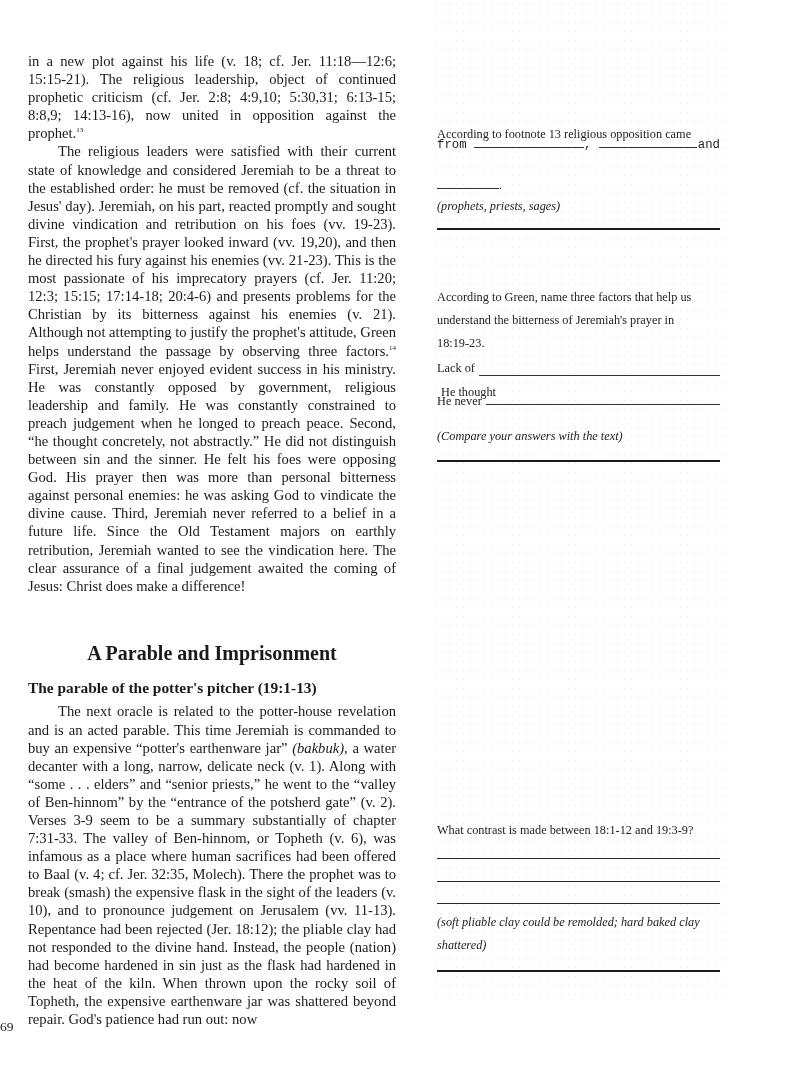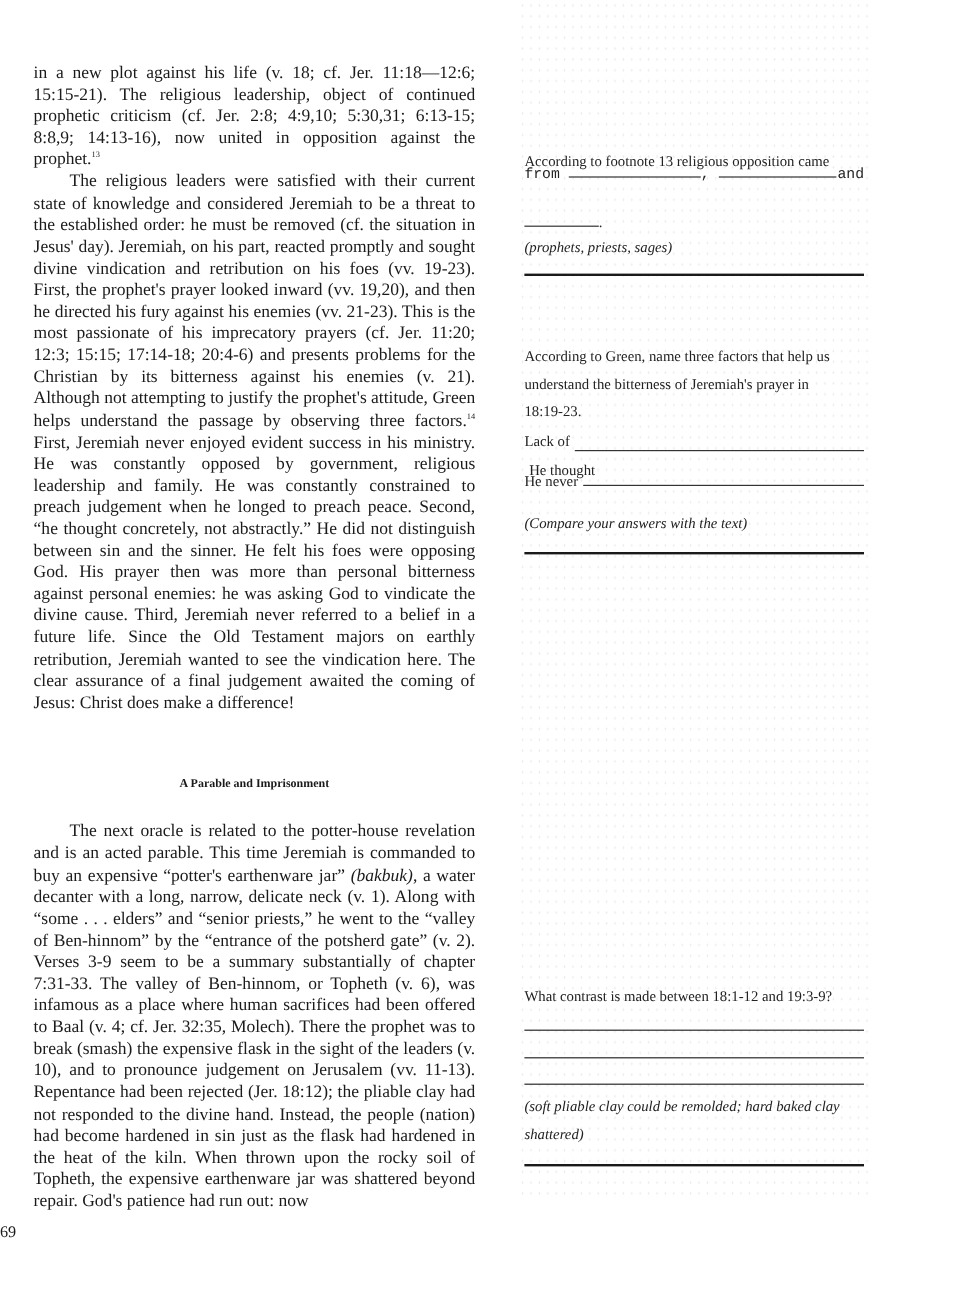--- a/index.html
+++ b/index.html
@@ -2,21 +2,21 @@
 <html><head>
 <meta charset="utf-8">
 <style>
   html, body { margin: 0; padding: 0; background: #ffffff; }
   body { width: 799px; height: 1076px; position: relative; overflow: hidden;
          font-family: "Liberation Serif", "DejaVu Serif", serif; color: #1a1a1a; }
   .left { position: absolute; left: 28px; top: 52px; width: 368px;
           font-size: 14.6px; line-height: 18.1px; text-align: justify; }
   .left p { margin: 0; }
   .indent { text-indent: 30px; }
-  .heading-center { text-align: center; font-weight: bold; font-size: 10px;
+  .heading-center { text-align: center; font-weight: bold; font-size: 20px;
                     line-height: 17.5px; margin: 0; }
   .section-title { font-weight: bold; font-size: 15.4px; margin: 0; }
   .right { position: absolute; left: 437px; top: 0; width: 285px;
            font-size: 12.3px; color: #222; }
   .speckle { position: absolute; left: 432px; top: 0; width: 295px; height: 1000px;
              background-image: radial-gradient(#c8c8c8 0.6px, transparent 0.9px);
              background-size: 7px 9px; opacity: 0.35; }
   .rline { position: absolute; left: 0; }
   .blank { display: inline-block; border-bottom: 1px solid #333; height: 1px; vertical-align: baseline; }
   .rule { position: absolute; left: 437px; width: 283px; height: 2px; background: #1a1a1a; }
@@ -28,20 +28,21 @@
 </style>
 </head>
 <body>
 
 <div class="left">
   <p><span>in a new plot against his life (v. 18; cf. Jer. 11:18—12:6; 15:15-21). The religious leadership, object of continued prophetic criticism (cf. Jer. 2:8; 4:9,10; 5:30,31; 6:13-15; 8:8,9; 14:13-16), now united in opposition against the prophet.</span><sup>13</sup></p>
   <p class="indent"><span>The religious leaders were satisfied with their current state of knowledge and considered Jeremiah to be a threat to the established order: he must be removed (cf. the situation in Jesus' day). Jeremiah, on his part, reacted promptly and sought divine vindication and retribution on his foes (vv. 19-23). First, the prophet's prayer looked inward (vv. 19,20), and then he directed his fury against his enemies (vv. 21-23). This is the most passionate of his imprecatory prayers (cf. Jer. 11:20; 12:3; 15:15; 17:14-18; 20:4-6) and presents problems for the Christian by its bitterness against his enemies (v. 21). Although not attempting to justify the prophet's attitude, Green helps understand the passage by observing three factors.</span><sup>14</sup><span> First, Jeremiah never enjoyed evident success in his ministry. He was constantly opposed by government, religious leadership and family. He was constantly constrained to preach judgement when he longed to preach peace. Second, “he thought concretely, not abstractly.” He did not distinguish between sin and the sinner. He felt his foes were opposing God. His prayer then was more than personal bitterness against personal enemies: he was asking God to vindicate the divine cause. Third, Jeremiah never referred to a belief in a future life. Since the Old Testament majors on earthly retribution, Jeremiah wanted to see the vindication here. The clear assurance of a final judgement awaited the coming of Jesus: Christ does make a difference!</span></p>
   <div style="height:50px"></div>
   <p class="heading-center">A Parable and Imprisonment</p>
   <div style="height:17px"></div>
+  <p class="section-title">The parable of the potter's pitcher (19:1-13)</p>
   <div style="height:5px"></div>
   <p class="indent"><span>The next oracle is related to the potter-house revelation and is an acted parable. This time Jeremiah is commanded to buy an expensive “potter's earthenware jar” </span><span class="ital">(bakbuk)</span><span>, a water decanter with a long, narrow, delicate neck (v. 1). Along with “some . . . elders” and “senior priests,” he went to the “valley of Ben-hinnom” by the “entrance of the potsherd gate” (v. 2). Verses 3-9 seem to be a summary substantially of chapter 7:31-33. The valley of Ben-hinnom, or Topheth (v. 6), was infamous as a place where human sacrifices had been offered to Baal (v. 4; cf. Jer. 32:35, Molech). There the prophet was to break (smash) the expensive flask in the sight of the leaders (v. 10), and to pronounce judgement on Jerusalem (vv. 11-13). Repentance had been rejected (Jer. 18:12); the pliable clay had not responded to the divine hand. Instead, the people (nation) had become hardened in sin just as the flask had hardened in the heat of the kiln. When thrown upon the rocky soil of Topheth, the expensive earthenware jar was shattered beyond repair. God's patience had run out: now</span></p>
 </div>
 
 <div class="speckle"></div>
 
 <div class="right">
 
   <div class="rline" style="top:127px">According to footnote 13 religious opposition came</div>
   <div class="rline" style="top:138px; width:283px;font-family:Liberation Mono, monospace;">

